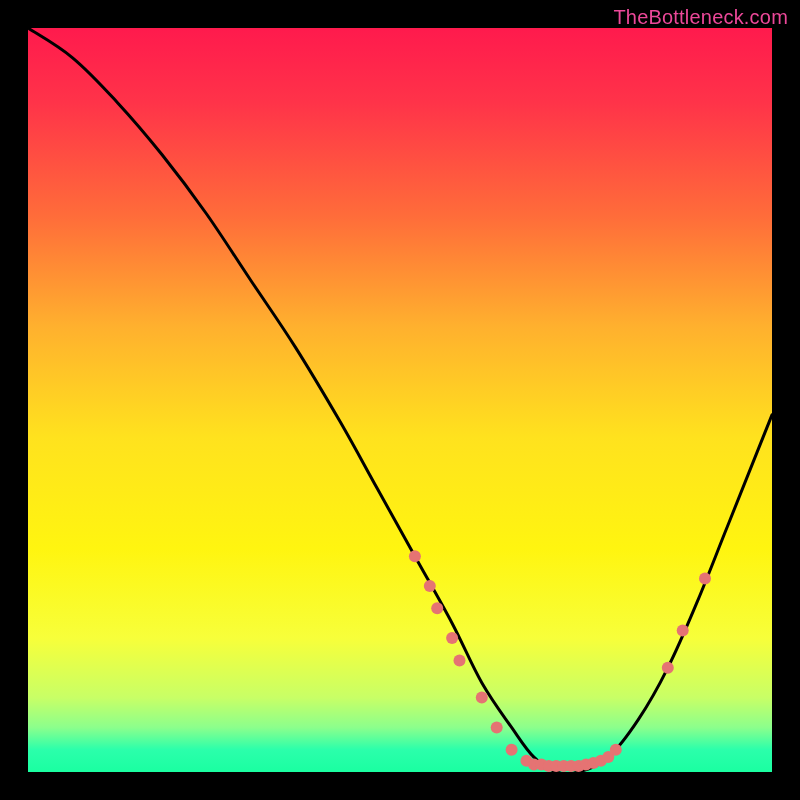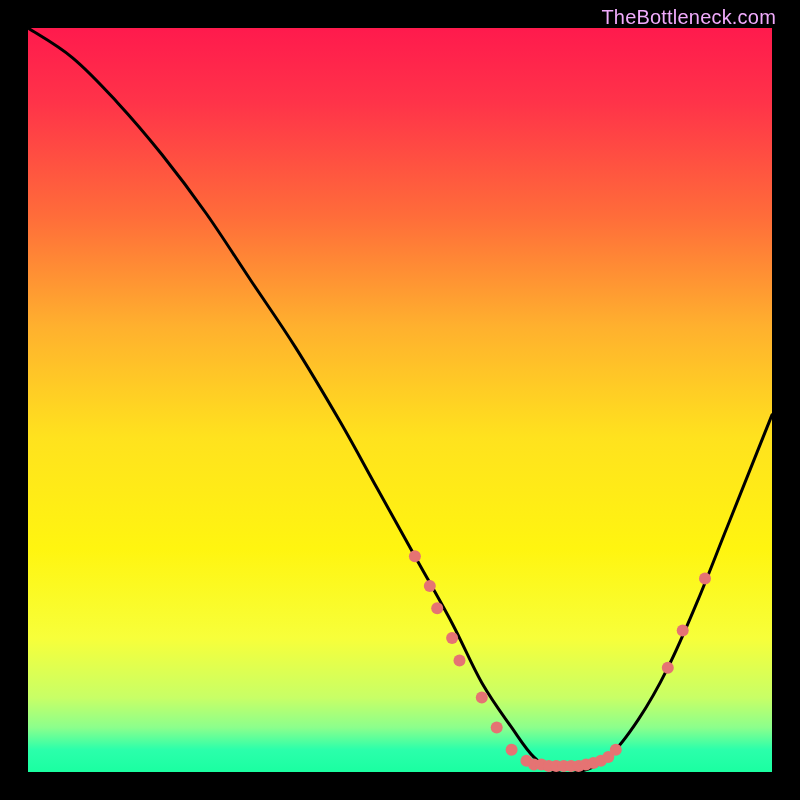--- a/index.html
+++ b/index.html
@@ -23,22 +23,22 @@
     position: absolute;
     left: 28px;
     top: 28px;
     width: 744px;
     height: 744px;
     
   }
   .watermark {
     position: absolute;
     top: 6px;
-    right: 24px;
-    color: #f0abfc;
+    right: 12px;
+    color: #ec4899;
     font-size: 20px;
     font-weight: 500;
     letter-spacing: 0.2px;
     user-select: none;
   }
   svg.curve {
     position: absolute;
     left: 0;
     top: 0;
     width: 744px;

